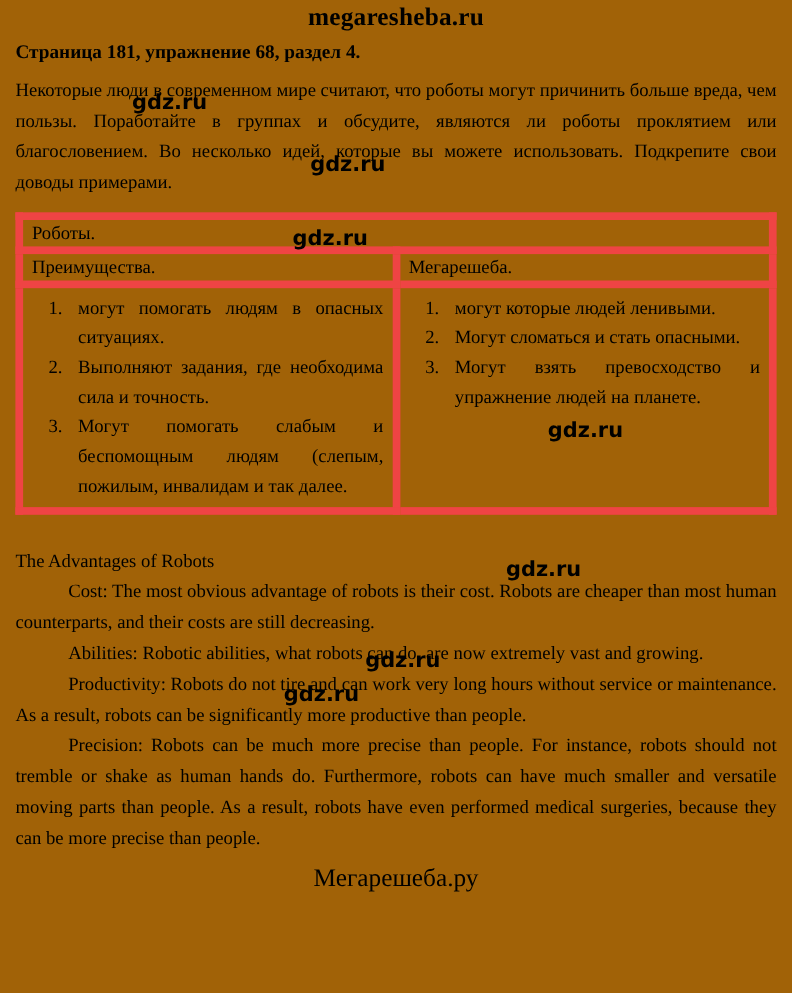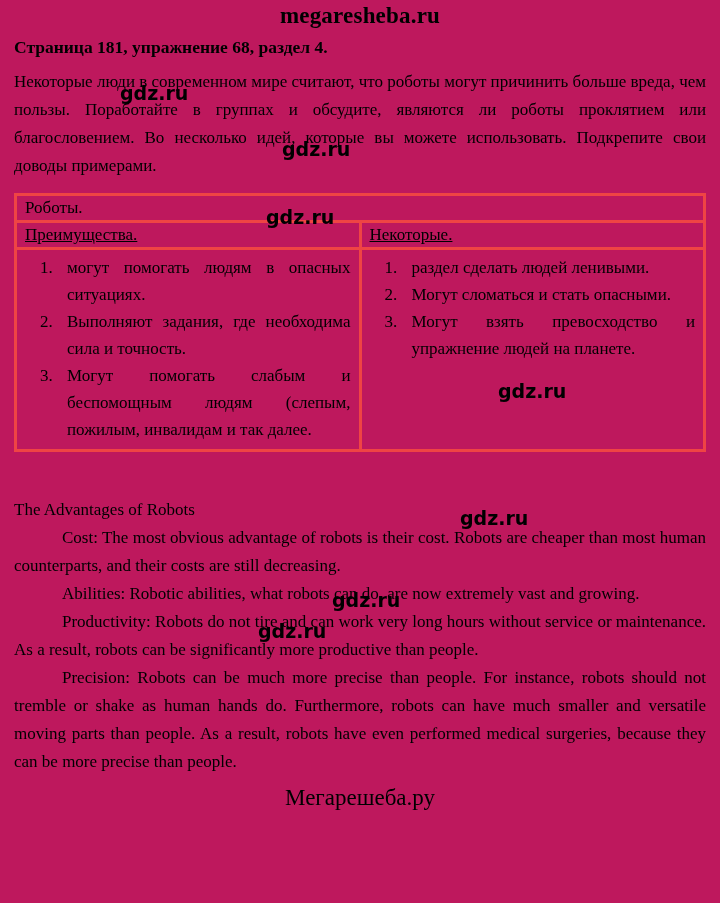--- a/index.html
+++ b/index.html
@@ -11,21 +11,21 @@
       color: #000000;
       font-family: "Liberation Serif", serif;
       font-size: 17px;
     }
     .page {
       position: relative;
       width: 720px;
       height: 903px;
       overflow: hidden;
       padding: 0 14px;
-      background: #be185d;
+      background: #a16207;
     }
     .site-header {
       text-align: center;
       font-weight: 700;
       font-size: 23px;
       padding-top: 3px;
       margin: 0 0 8px 0;
       letter-spacing: 0.2px;
     }
     .page-heading {
@@ -38,40 +38,40 @@
       line-height: 28px;
       margin: 0 0 13px 0;
     }
     table.robots {
       width: 692px;
       border-collapse: collapse;
       table-layout: fixed;
       margin: 0;
     }
     table.robots td {
-      border: 3px solid #ef4444;
+      border: 7px solid #ef4444;
       padding: 2px 8px;
       vertical-align: top;
       font-size: 17px;
     }
     td.col-left  { width: 350px; }
     td.col-right { width: 342px; }
     tr.title-row td { height: 27px; }
-    tr.head-row  td { height: 27px; text-decoration: underline; }
+    tr.head-row  td { height: 27px; }
     tr.body-row td { padding-top: 4px; padding-bottom: 6px; }
     tr.body-row ol {
       margin: 0;
       padding-left: 32px;
     }
     tr.body-row li {
       padding-left: 10px;
       text-align: justify;
       line-height: 27px;
     }
-    .essay { margin-top: 44px; }
+    .essay { margin-top: 28px; }
     .essay-title {
       margin: 0;
       line-height: 28px;
     }
     .essay-para {
       margin: 0;
       text-align: justify;
       text-indent: 48px;
       line-height: 28px;
     }
@@ -101,33 +101,33 @@
 
   <p class="intro">Некоторые люди в современном мире считают, что роботы могут причинить больше вреда, чем пользы. Поработайте в группах и обсудите, являются ли роботы проклятием или благословением. Во несколько идей, которые вы можете использовать. Подкрепите свои доводы примерами.</p>
 
   <table class="robots">
     <tbody>
         <tr class="title-row">
       <td colspan="2">Роботы.</td>
     </tr>
     <tr class="head-row">
       <td class="col-left">Преимущества.</td>
-      <td class="col-right">Некоторые.</td>
+      <td class="col-right">Мегарешеба.</td>
     </tr>
     <tr class="body-row">
       <td class="col-left">
         <ol>
           <li>могут помогать людям в опасных ситуациях.</li>
           <li>Выполняют задания, где необходима сила и точность.</li>
           <li>Могут помогать слабым и беспомощным людям (слепым, пожилым, инвалидам и так далее.</li>
         </ol>
       </td>
       <td class="col-right">
         <ol>
-          <li>раздел сделать людей ленивыми.</li>
+          <li>могут которые людей ленивыми.</li>
           <li>Могут сломаться и стать опасными.</li>
           <li>Могут взять превосходство и упражнение людей на планете.</li>
         </ol>
       </td>
     </tr>
   </tbody>
     </table>
 
   <div class="essay">
     <p class="essay-title">The Advantages of Robots</p>

